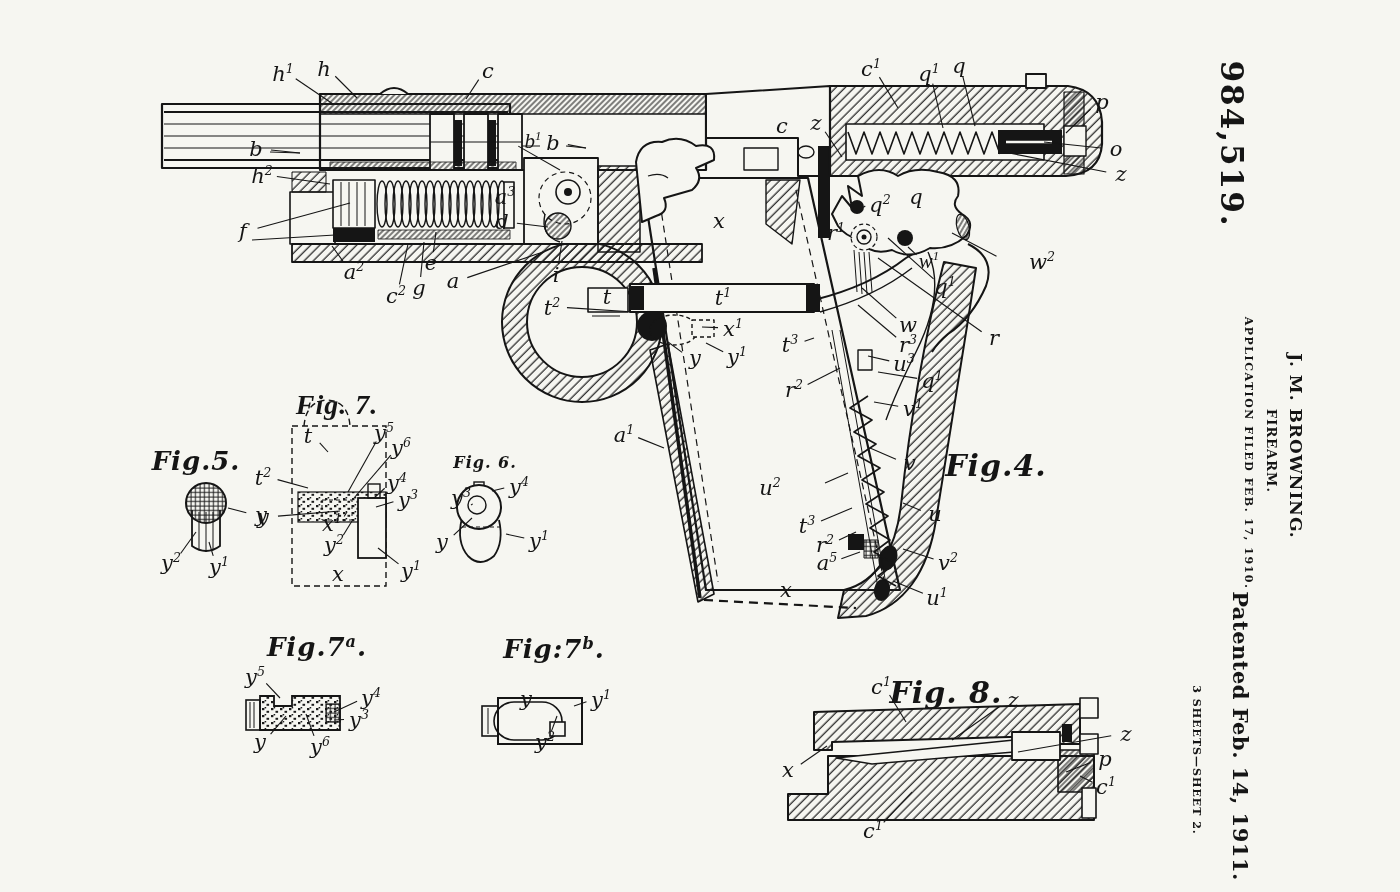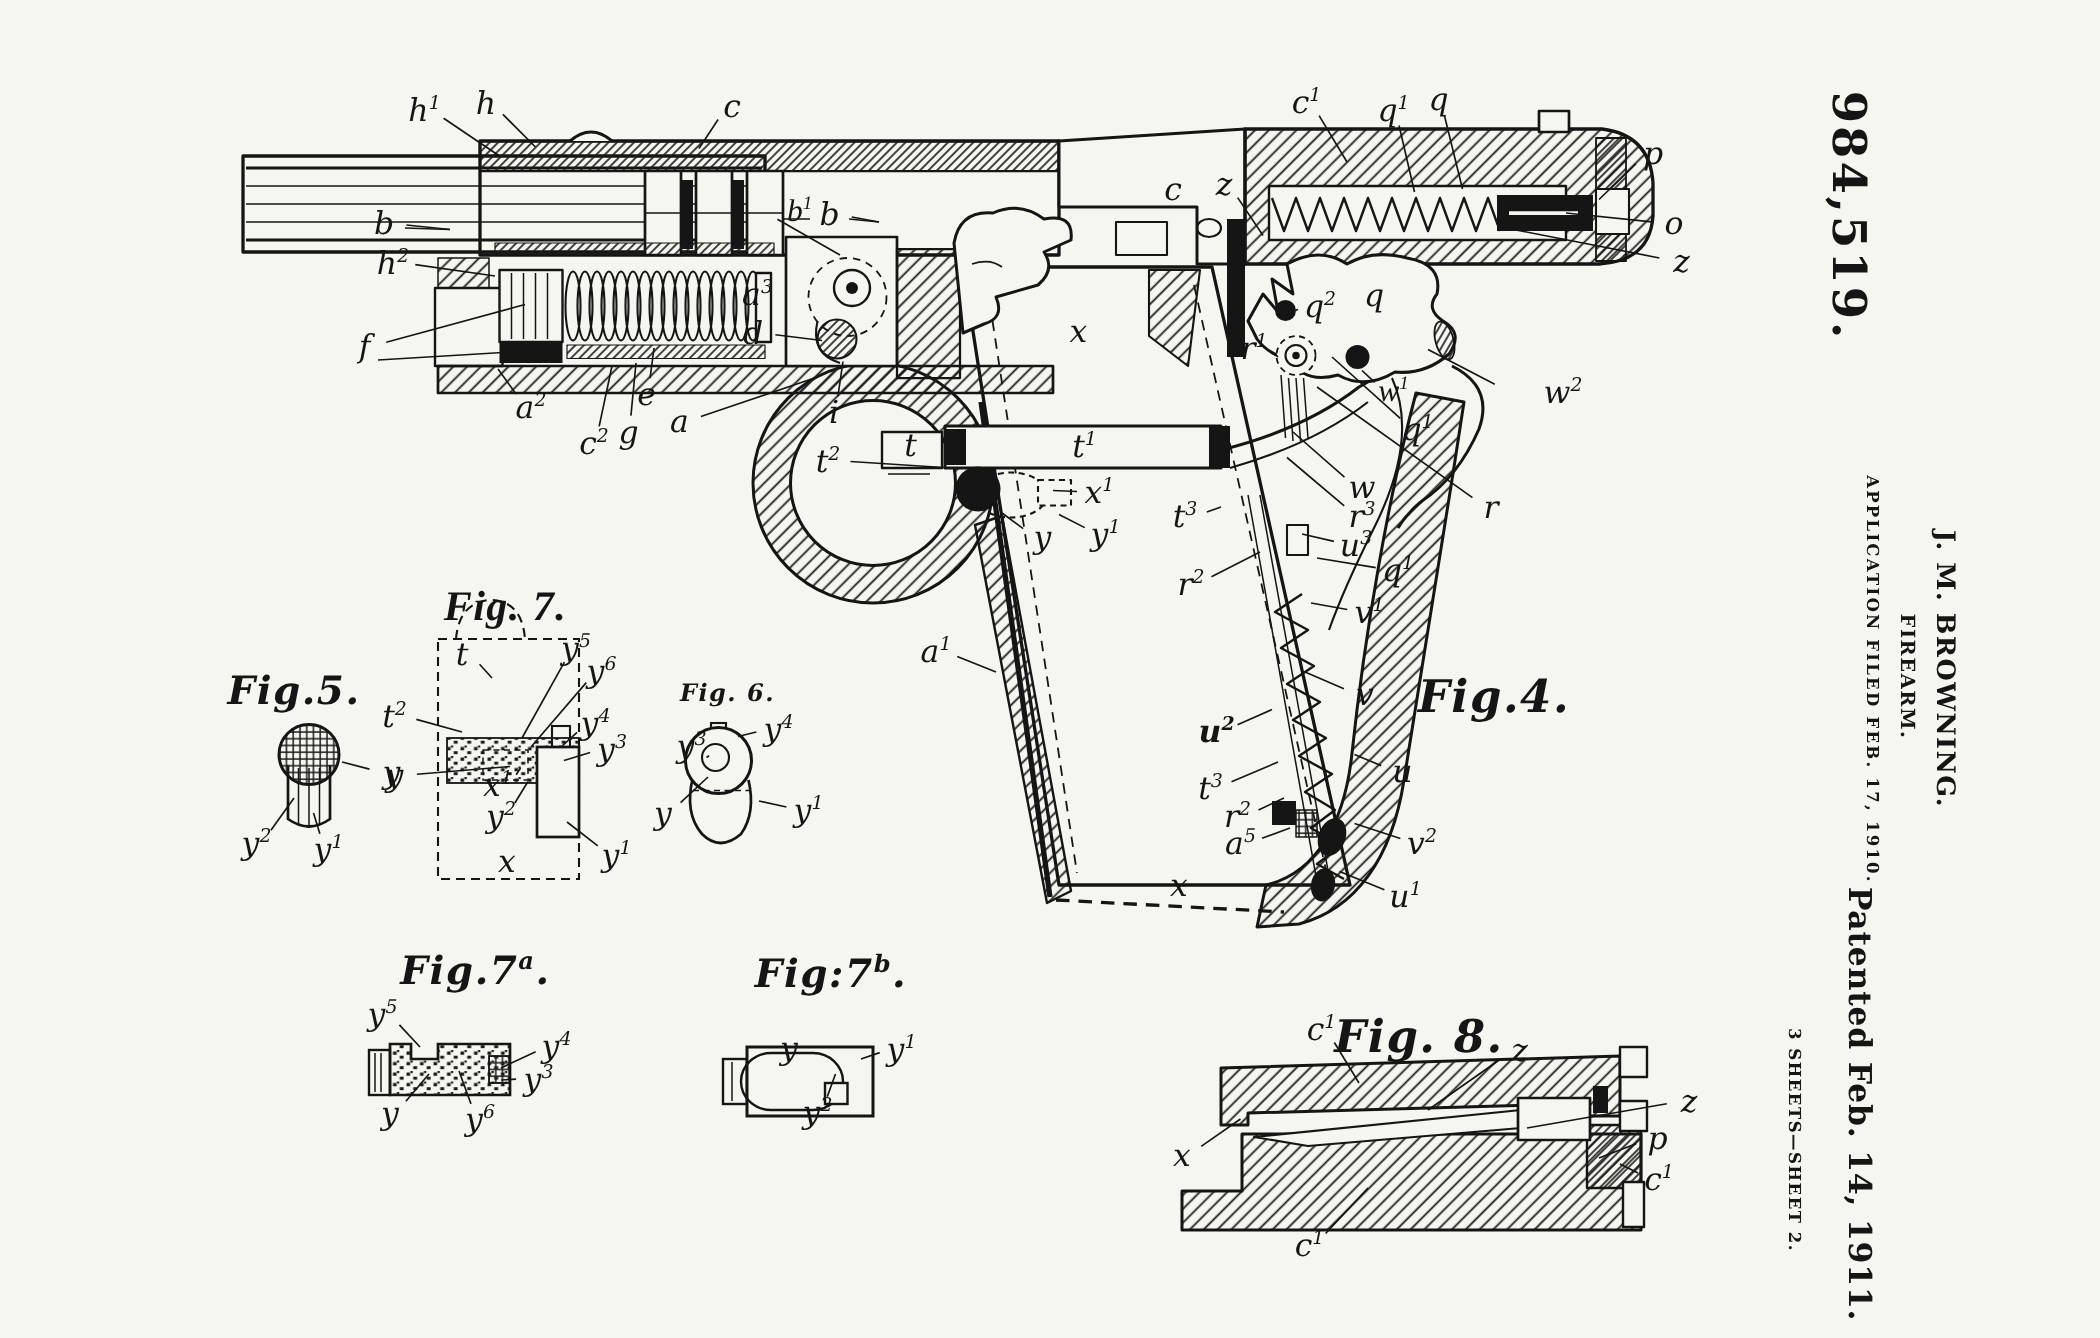--- a/index.html
+++ b/index.html
@@ -356,21 +356,21 @@
       <span class="plbl" style="left: 945px; top: 286px;">q<sup>1</sup></span>
       <span class="plbl" style="left: 908px; top: 325px;">w</span>
       <span class="plbl" style="left: 994px; top: 338px;">r</span>
       <span class="plbl" style="left: 908px; top: 344px;">r<sup>3</sup></span>
       <span class="plbl" style="left: 790px; top: 344px;">t<sup>3</sup></span>
       <span class="plbl" style="left: 904px; top: 363px;">u<sup>3</sup></span>
       <span class="plbl" style="left: 932px; top: 380px;">q<sup>1</sup></span>
       <span class="plbl" style="left: 794px; top: 389px;">r<sup>2</sup></span>
       <span class="plbl" style="left: 913px; top: 408px;">v<sup>1</sup></span>
       <span class="plbl" style="left: 910px; top: 463px;">v</span>
-      <span class="plbl" style="left: 811px; top: 487px; font-weight: bold;">u<sup>2</sup></span>
+      <span class="plbl" style="left: 770px; top: 487px;">u<sup>2</sup></span>
       <span class="plbl" style="left: 935px; top: 514px;">u</span>
       <span class="plbl" style="left: 807px; top: 525px;">t<sup>3</sup></span>
       <span class="plbl" style="left: 825px; top: 544px;">r<sup>2</sup></span>
       <span class="plbl" style="left: 827px; top: 562px;">a<sup>5</sup></span>
       <span class="plbl" style="left: 948px; top: 562px;">v<sup>2</sup></span>
       <span class="plbl" style="left: 786px; top: 590px;">x</span>
       <span class="plbl" style="left: 937px; top: 597px;">u<sup>1</sup></span>
       <span class="plbl" style="left: 171px; top: 562px;">y<sup>2</sup></span>
       <span class="plbl" style="left: 219px; top: 566px;">y<sup>1</sup></span>
       <span class="plbl" style="left: 261px; top: 515px;">y</span>

